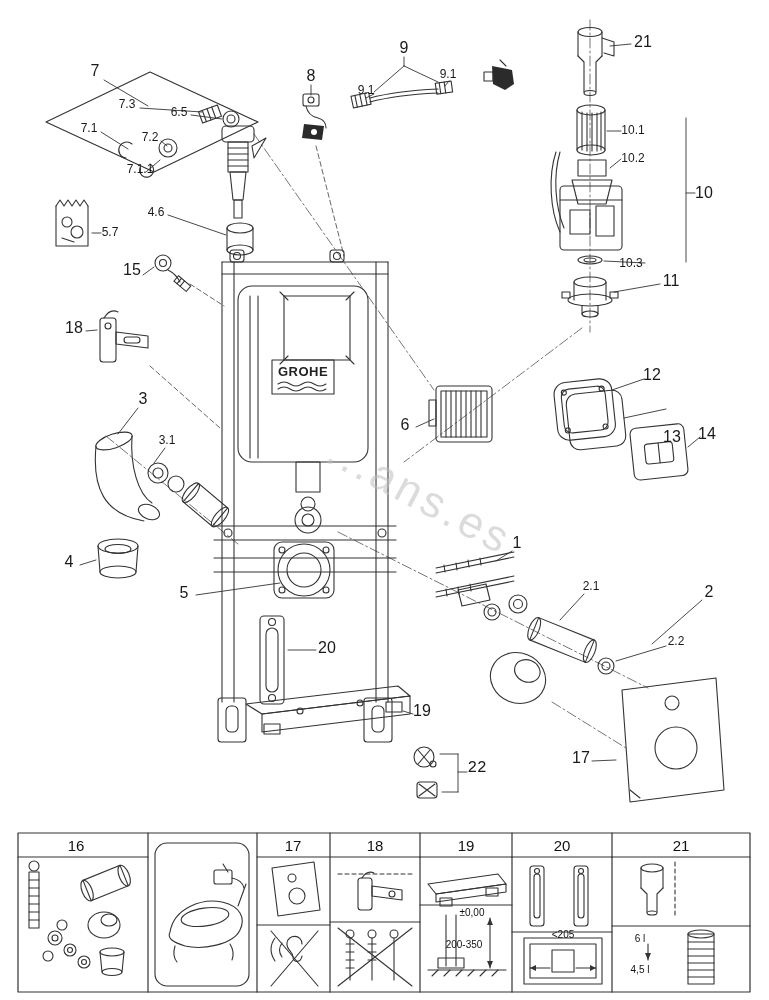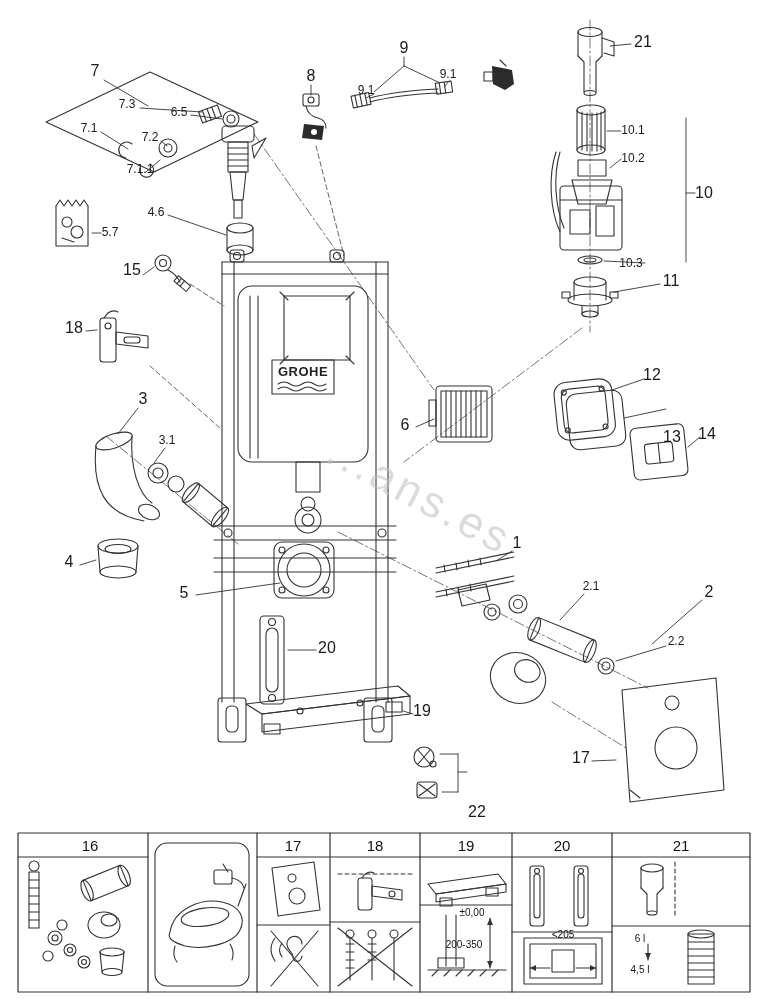--- a/index.html
+++ b/index.html
@@ -547,40 +547,40 @@
       <div class="callout lg" style="left: 69px; top: 562px;">4</div>
       <div class="callout lg" style="left: 184px; top: 593px;">5</div>
       <div class="callout lg" style="left: 405px; top: 425px;">6</div>
       <div class="callout lg" style="left: 652px; top: 375px;">12</div>
       <div class="callout lg" style="left: 672px; top: 406px; margin-top: 31px;">13</div>
       <div class="callout lg" style="left: 707px; top: 434px;">14</div>
       <div class="callout lg" style="left: 517px; top: 543px;">1</div>
       <div class="callout lg" style="left: 709px; top: 592px;">2</div>
       <div class="callout lg" style="left: 327px; top: 648px;">20</div>
       <div class="callout lg" style="left: 422px; top: 711px;">19</div>
-      <div class="callout lg" style="left: 477px; top: 812px;">22</div>
+      <div class="callout lg" style="left: 477px; top: 768px; font-family: Liberation Mono, monospace;">22</div>
       <div class="callout lg" style="left: 581px; top: 758px;">17</div>
       <div class="callout sm" style="left: 127px; top: 104px;">7.3</div>
       <div class="callout sm" style="left: 179px; top: 112px;">6.5</div>
       <div class="callout sm" style="left: 89px; top: 128px;">7.1</div>
       <div class="callout sm" style="left: 150px; top: 137px;">7.2</div>
       <div class="callout sm" style="left: 140px; top: 169px;">7.1.1</div>
       <div class="callout sm" style="left: 156px; top: 212px;">4.6</div>
       <div class="callout sm" style="left: 110px; top: 232px;">5.7</div>
       <div class="callout sm" style="left: 366px; top: 90px;">9.1</div>
       <div class="callout sm" style="left: 448px; top: 74px;">9.1</div>
       <div class="callout sm" style="left: 633px; top: 130px;">10.1</div>
       <div class="callout sm" style="left: 633px; top: 158px;">10.2</div>
       <div class="callout sm" style="left: 631px; top: 263px;">10.3</div>
       <div class="callout sm" style="left: 167px; top: 440px;">3.1</div>
       <div class="callout sm" style="left: 591px; top: 586px;">2.1</div>
       <div class="callout sm" style="left: 676px; top: 641px;">2.2</div>
     </div>
 
-<div class="th" style="left:90px;top:845px">16</div>
+<div class="th" style="left:76px;top:845px">16</div>
 <div class="th" style="left:293px;top:845px">17</div>
 <div class="th" style="left:375px;top:845px">18</div>
 <div class="th" style="left:466px;top:845px">19</div>
 <div class="th" style="left:562px;top:845px">20</div>
 <div class="th" style="left:681px;top:845px">21</div>
 
 <div class="anno" style="left:472px;top:912px">±0,00</div>
 <div class="anno" style="left:464px;top:944px">200-350</div>
 <div class="anno" style="left:563px;top:934px">&lt;205</div>
 <div class="anno" style="left:640px;top:938px;font-size:10px">6 l</div>

